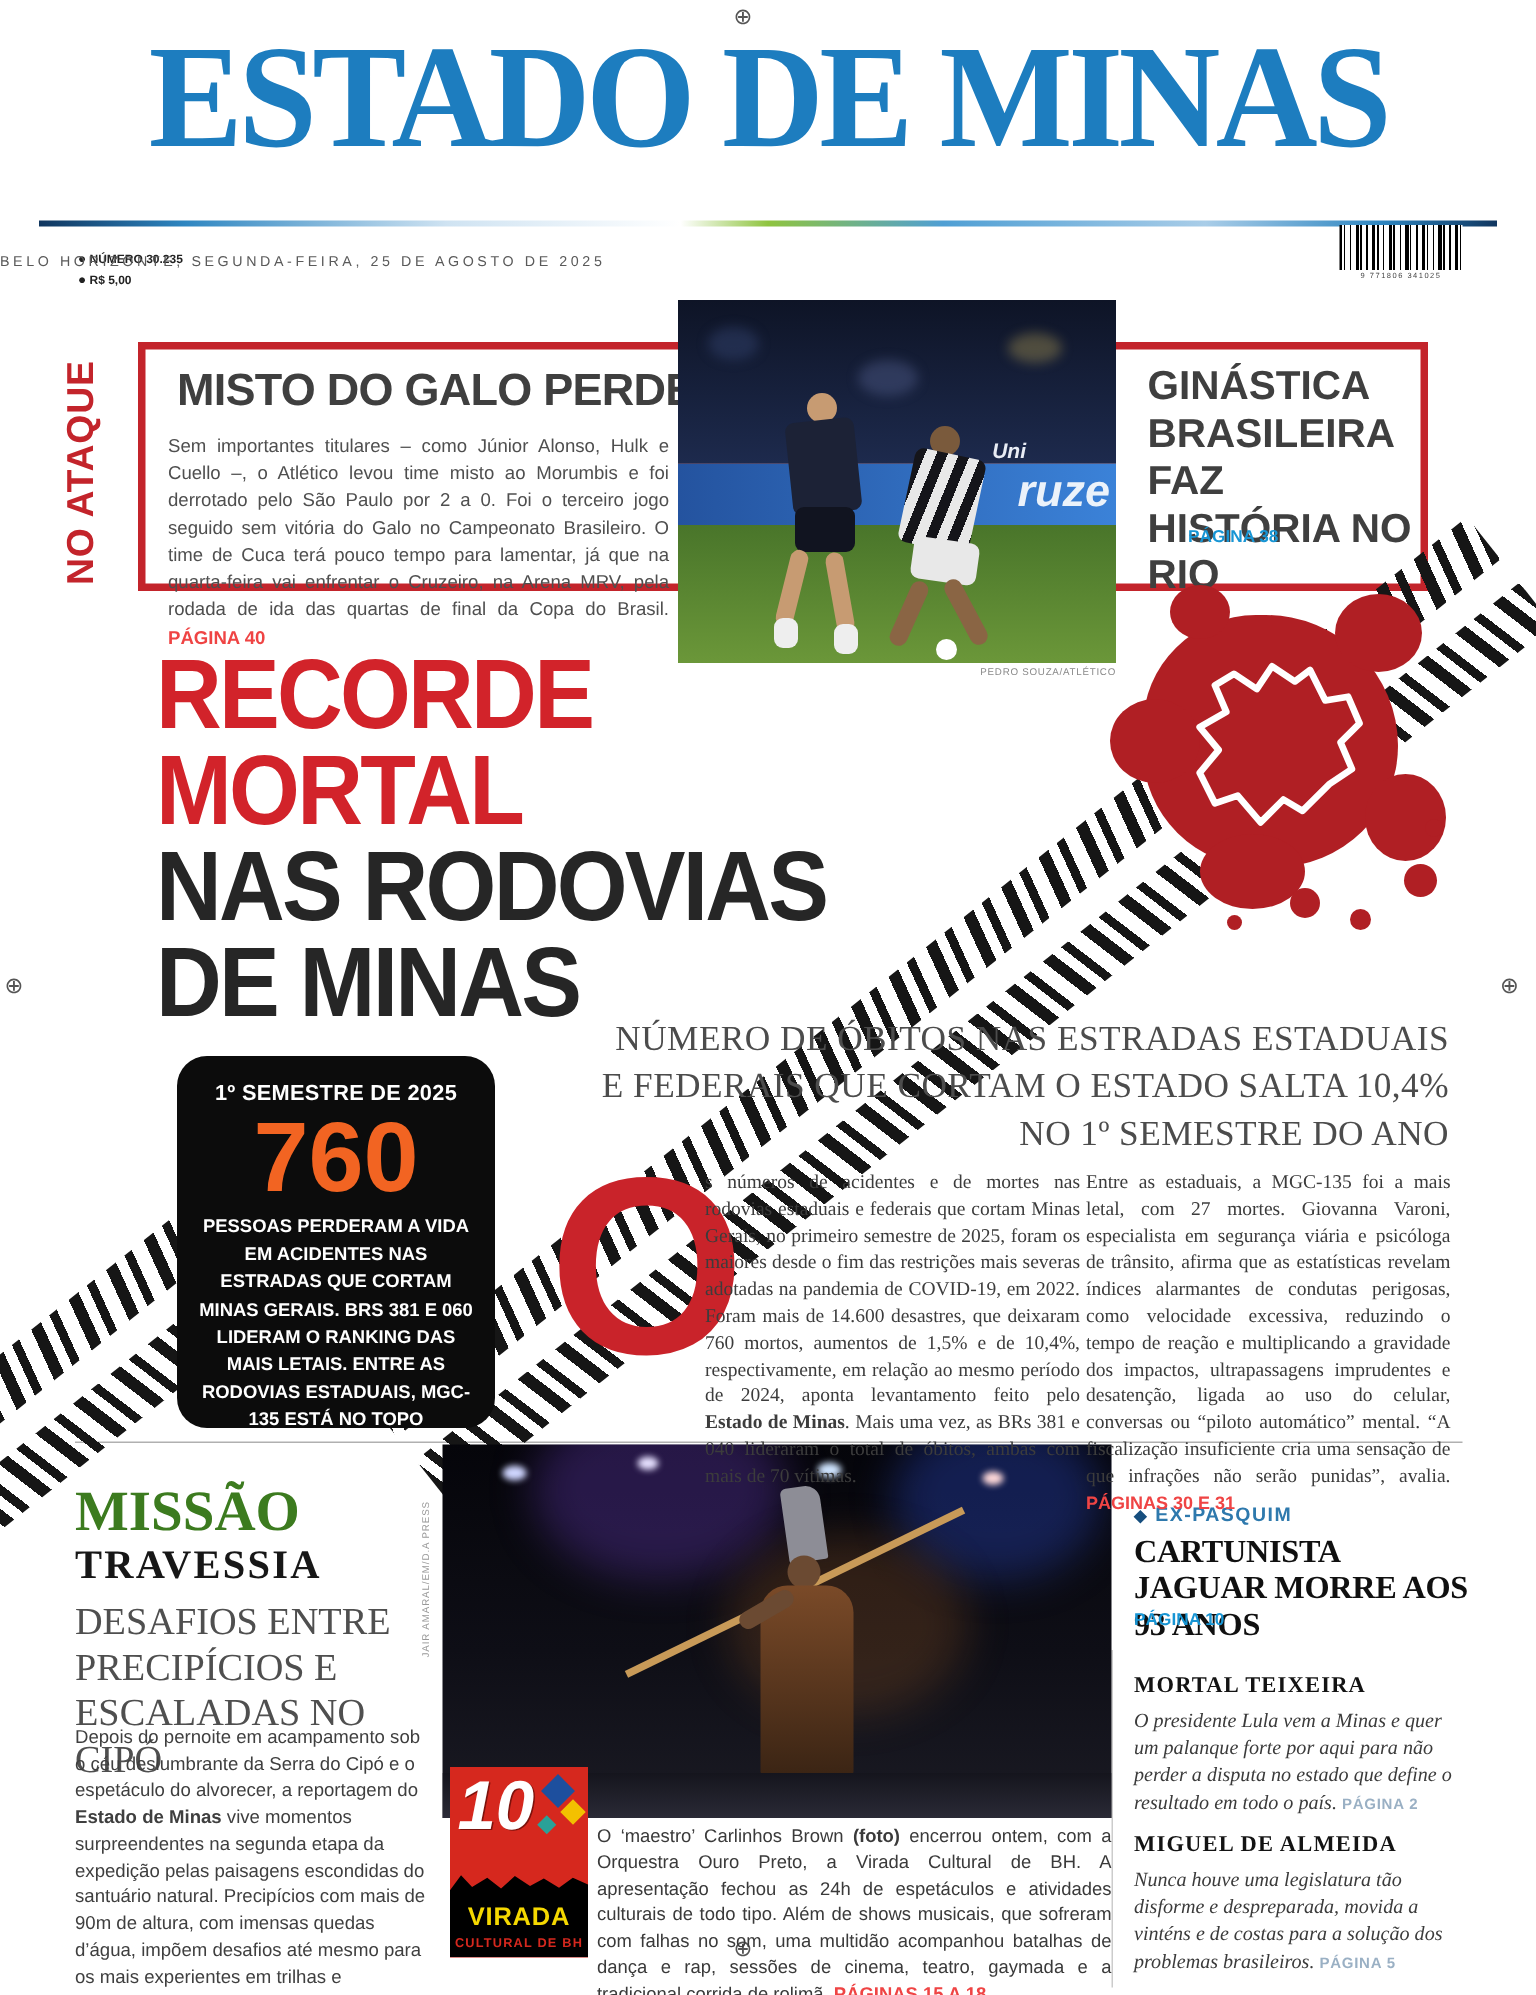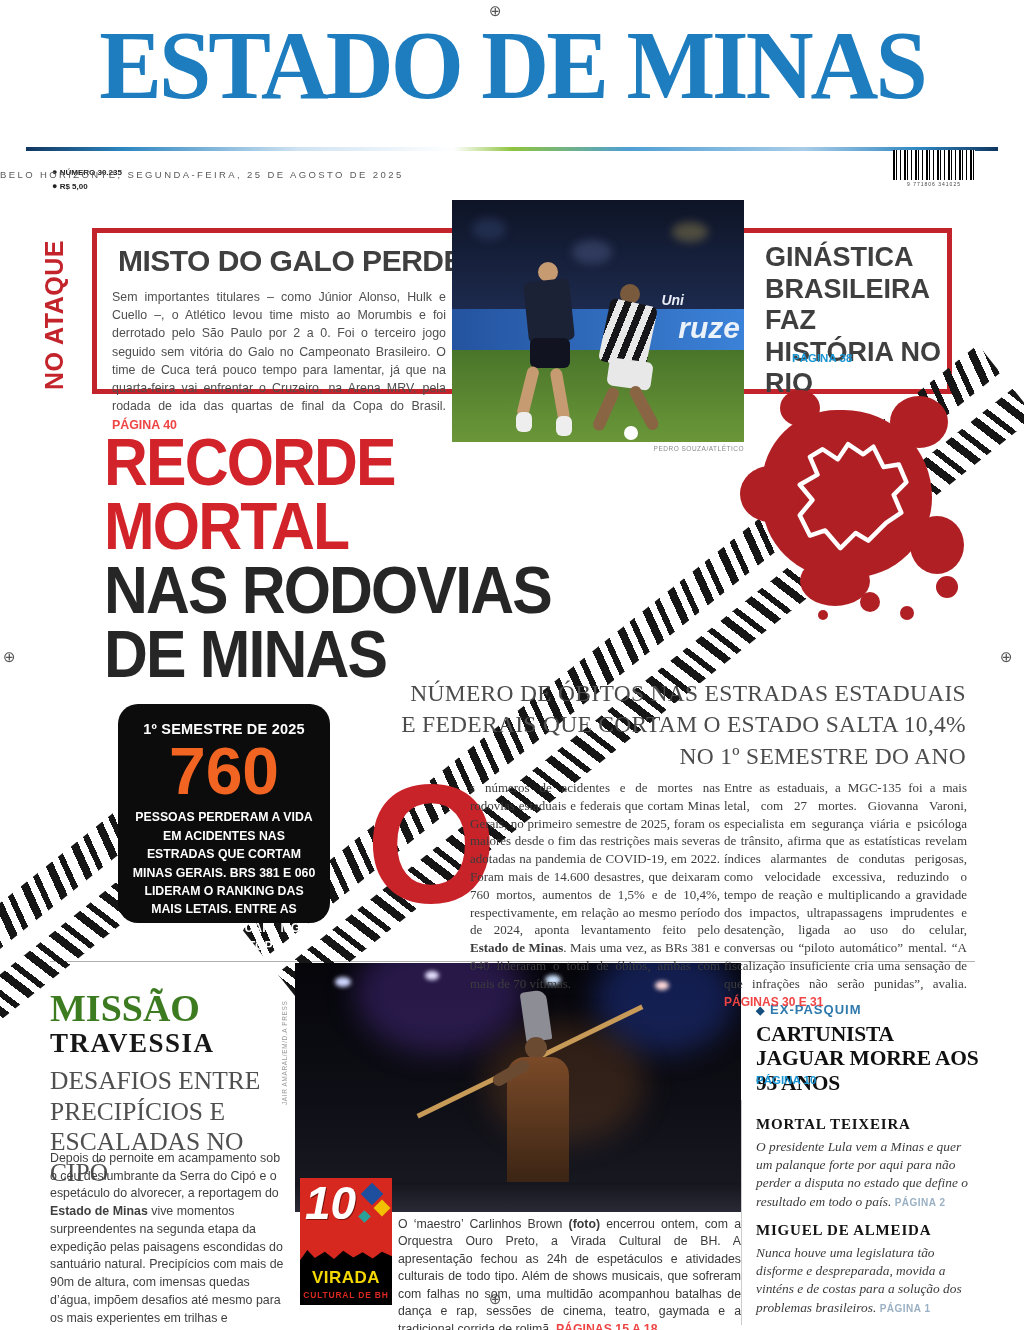--- a/index.html
+++ b/index.html
@@ -51,21 +51,21 @@
   .tread.alt{background:repeating-linear-gradient(76deg,#161616 0 8px,transparent 8px 15px,#161616 15px 21px,transparent 21px 31px);}
   .track-main{left:175px;top:625px;width:940px;transform:rotate(-38.5deg);}
   .track-bl{left:-115px;top:843px;width:420px;transform:rotate(-38.5deg);}
   
   .splatter{left:740px;top:396px;width:232px;height:232px;z-index:2;}
   .blob{position:absolute;background:#b01f24;border-radius:50%;}
   .splatter svg{position:absolute;left:44px;top:38px;z-index:2;}
   
   .subhead{left:400px;right:58px;top:678px;text-align:right;z-index:3;font-family:"Liberation Serif",serif;
      font-size:23.5px;color:#4c4c4c;line-height:1.33;letter-spacing:0.3px;}
-  .statbox{left:118px;top:704px;width:212px;height:219px;background:#0c0c0c;border-radius:20px;z-index:4;
+  .statbox{left:118px;top:704px;width:212px;height:248px;background:#0c0c0c;border-radius:20px;z-index:4;
      text-align:center;color:#fff;}
   .stat-label{margin-top:17px;font-size:14.5px;font-weight:bold;letter-spacing:0.2px;}
   .stat-num{font-size:66px;font-weight:800;color:#f26422;line-height:1.05;}
   .stat-text{padding:2px 13px 0 13px;font-size:12.3px;font-weight:bold;line-height:1.5;}
   .dropcap{left:366px;top:765px;font-size:168px;font-weight:800;color:#c9232a;line-height:0.95;z-index:2;}
   .bodycol{top:779px;font-family:"Liberation Serif",serif;font-size:13px;line-height:1.37;color:#3c3c3c;
      text-align:justify;z-index:3;}
   .col1{left:470px;width:250px;}
   .col2{left:724px;width:243px;}
   .bodycol .pref{font-size:12px;}
@@ -263,16 +263,16 @@
   <div class="abs jaguar-head">CARTUNISTA JAGUAR MORRE AOS 93 ANOS</div>
   <div class="abs jaguar-ref pref" style="font-size:11.5px;">PÁGINA 10</div>
 
   <div class="abs colname" style="top:1116px;">MORTAL TEIXEIRA</div>
   <div class="abs coltext" style="top:1138px;">
     <span>O presidente Lula vem a Minas e quer um palanque forte por aqui para não perder a disputa no estado que define o resultado em todo o país. </span><span class="pref-soft">PÁGINA 2</span>
   </div>
 
   <div class="abs colname" style="top:1222px;">MIGUEL DE ALMEIDA</div>
   <div class="abs coltext" style="top:1244px;">
-    <span>Nunca houve uma legislatura tão disforme e despreparada, movida a vinténs e de costas para a solução dos problemas brasileiros. </span><span class="pref-soft">PÁGINA 1</span>
+    <span>Nunca houve uma legislatura tão disforme e despreparada, movida a vinténs e de costas para a solução dos problemas brasileiros. </span><span class="pref-soft">PÁGINA 5</span>
   </div>
 
 </div>
 
 </body></html>

